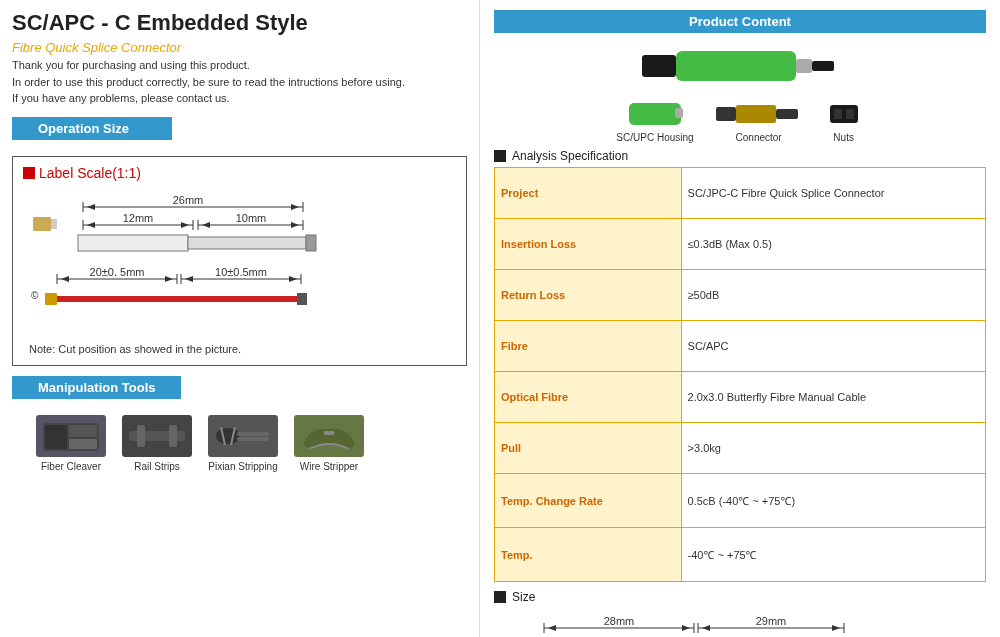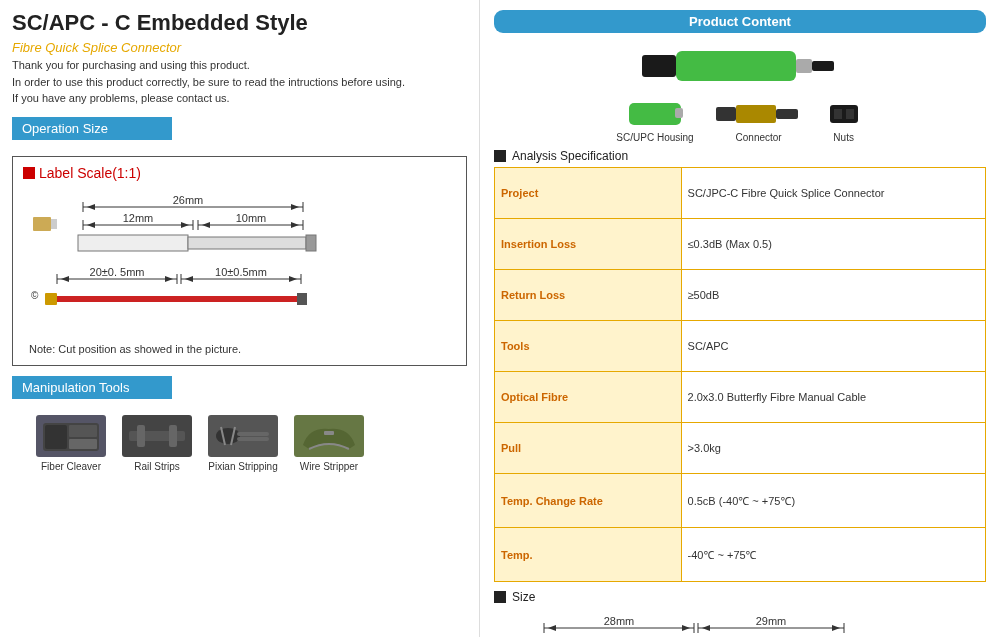--- a/index.html
+++ b/index.html
@@ -42,23 +42,23 @@
     }
     .intro-text {
       font-size: 11px;
       color: #333;
       line-height: 1.5;
       margin-bottom: 10px;
     }
     .section-header {
       background: #3399cc;
       color: #fff;
-      font-weight: normal;
+      font-weight: bold;
       font-size: 13px;
-      padding: 4px 10px;
+      padding: 4px 26px;
       margin-bottom: 8px;
       display: inline-block;
       min-width: 160px;
     }
     .section-header-block {
       margin-bottom: 8px;
     }
     
     .op-size-box {
       border: 1px solid #555;
@@ -110,21 +110,20 @@
     }
     
     .product-content-header {
       background: #3399cc;
       color: #fff;
       font-weight: bold;
       font-size: 13px;
       padding: 4px 14px;
       margin-bottom: 8px;
       text-align: center;
-      border-radius: 9px;
     }
     .parts-row {
       display: flex;
       justify-content: center;
       gap: 20px;
       margin-bottom: 4px;
     }
     .part-item {
       display: flex;
       flex-direction: column;
@@ -354,21 +353,21 @@
       </tr>
       <tr>
         <td>Insertion Loss</td>
         <td>≤0.3dB (Max 0.5)</td>
       </tr>
       <tr>
         <td>Return Loss</td>
         <td>≥50dB</td>
       </tr>
       <tr>
-        <td>Tools</td>
+        <td>Fibre</td>
         <td>SC/APC</td>
       </tr>
       <tr>
         <td>Optical Fibre</td>
         <td>2.0x3.0 Butterfly Fibre Manual Cable</td>
       </tr>
       <tr>
         <td>Pull</td>
         <td>&gt;3.0kg</td>
       </tr>

